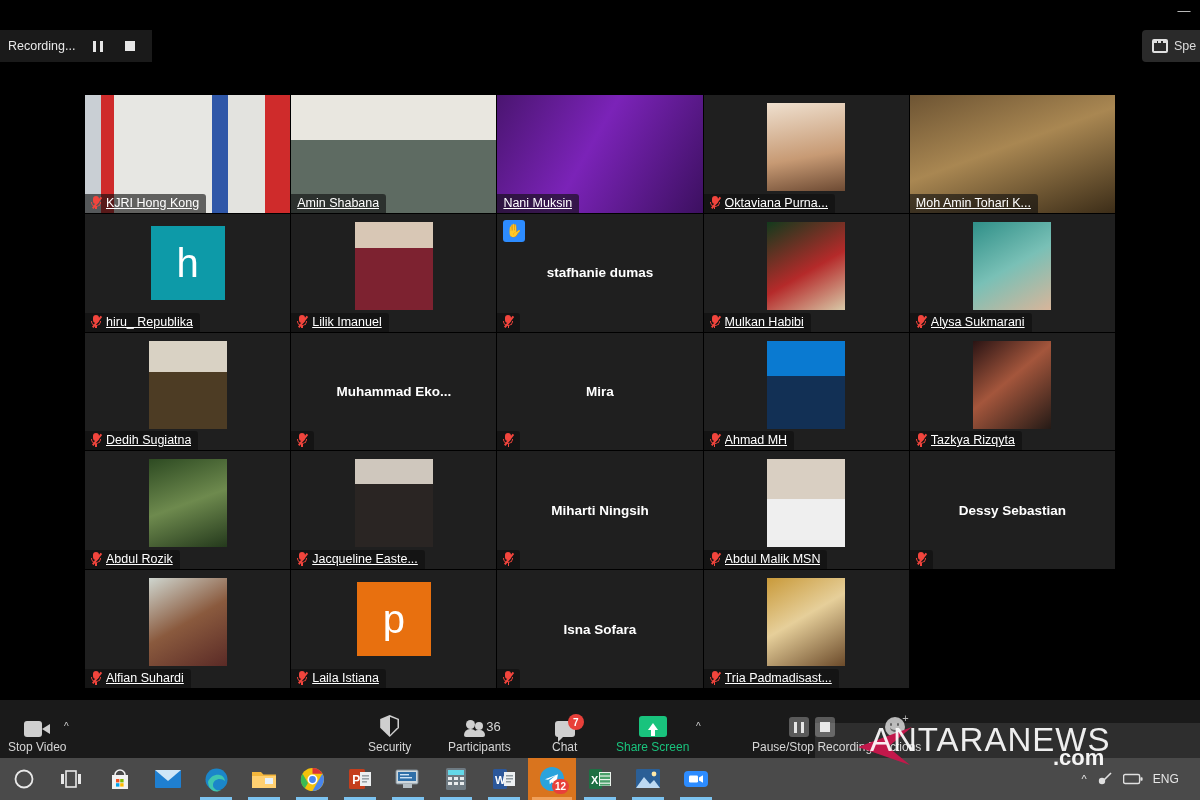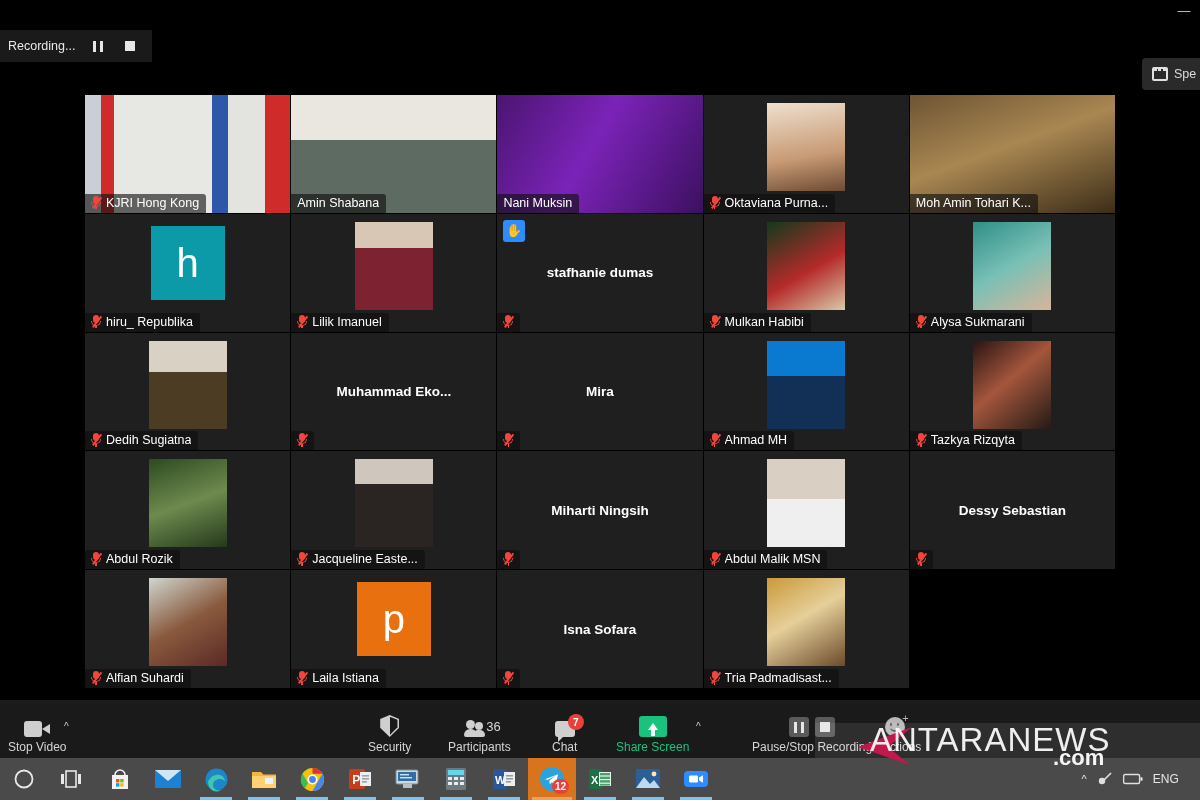--- a/index.html
+++ b/index.html
@@ -33,21 +33,20 @@
     background: linear-gradient(to right,#e6e6e6 0 3px, transparent 3px 7px, #e6e6e6 7px 10px); }
   .stop-gl { display:inline-block; width:10px; height:10px; background:#e6e6e6; }
 
   
   .viewbtn {
     position:absolute; right:0; top:30px; height:32px;
     background:#2a2a2a; border-radius:4px 0 0 4px;
     display:flex; align-items:center; gap:6px; padding:0 8px 0 10px;
     color:#dcdcdc; font-size:12.5px; white-space:nowrap; overflow:hidden;
     width:58px;
-    margin-top:28px;
   }
   .viewicon { width:16px; height:14px; position:relative; flex:0 0 auto; }
   .viewicon .frame { position:absolute; inset:0; border:2px solid #e0e0e0; border-radius:2px; }
   .viewicon .dots { position:absolute; left:2px; top:1px; width:12px; height:3px;
     background: linear-gradient(to right,#e0e0e0 0 3px, transparent 3px 4.5px, #e0e0e0 4.5px 7.5px, transparent 7.5px 9px, #e0e0e0 9px 12px); }
 
   
   .gallery {
     position:absolute; left:85px; top:95px; width:1030px; height:593px;
     display:grid; grid-template-columns:repeat(5,1fr); grid-template-rows:repeat(5,1fr);
@@ -58,21 +57,21 @@
   .tile .namecenter {
     position:absolute; inset:0; display:flex; align-items:center; justify-content:center;
     color:#fff; font-size:13.5px; font-weight:bold; text-align:center; padding:0 6px;
   }
   .tile .label {
     position:absolute; left:0; bottom:0; max-width:100%;
     display:flex; align-items:center; gap:5px; padding:2px 7px 3px 6px;
     background:rgba(15,15,15,0.62); border-radius:0 3px 0 0;
     color:#fff; font-size:12.5px; white-space:nowrap; z-index:4;
   }
-  .tile .label .nm { overflow:hidden; text-overflow:ellipsis; max-width:150px; }
+  .tile .label .nm { overflow:hidden; text-overflow:ellipsis; max-width:150px;text-decoration:underline; }
 
   
   .mic { width:10px; height:14px; position:relative; flex:0 0 auto; }
   .mic .body { position:absolute; left:2px; top:0px; width:6px; height:8px; background:#f2453d; border-radius:3px; }
   .mic .arc { position:absolute; left:0px; top:6px; width:10px; height:5px;
     border:1.6px solid #f2453d; border-top:none; border-radius:0 0 6px 6px; }
   .mic .stem { position:absolute; left:4.3px; top:10.5px; width:1.6px; height:3px; background:#f2453d; }
   .mic .slash { position:absolute; left:-1px; top:6px; width:14px; height:1.8px;
     background:#f2453d; transform:rotate(-52deg); transform-origin:center; }
 

